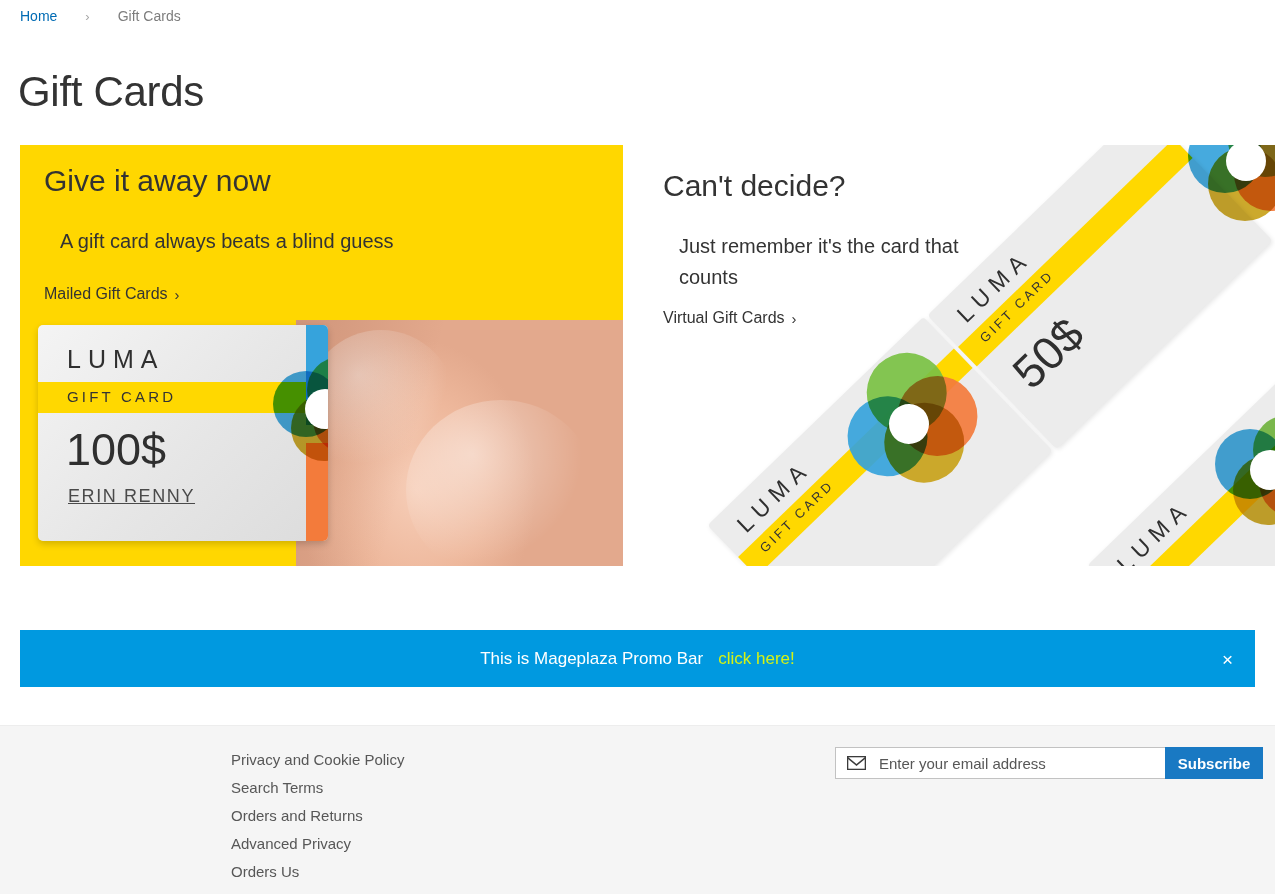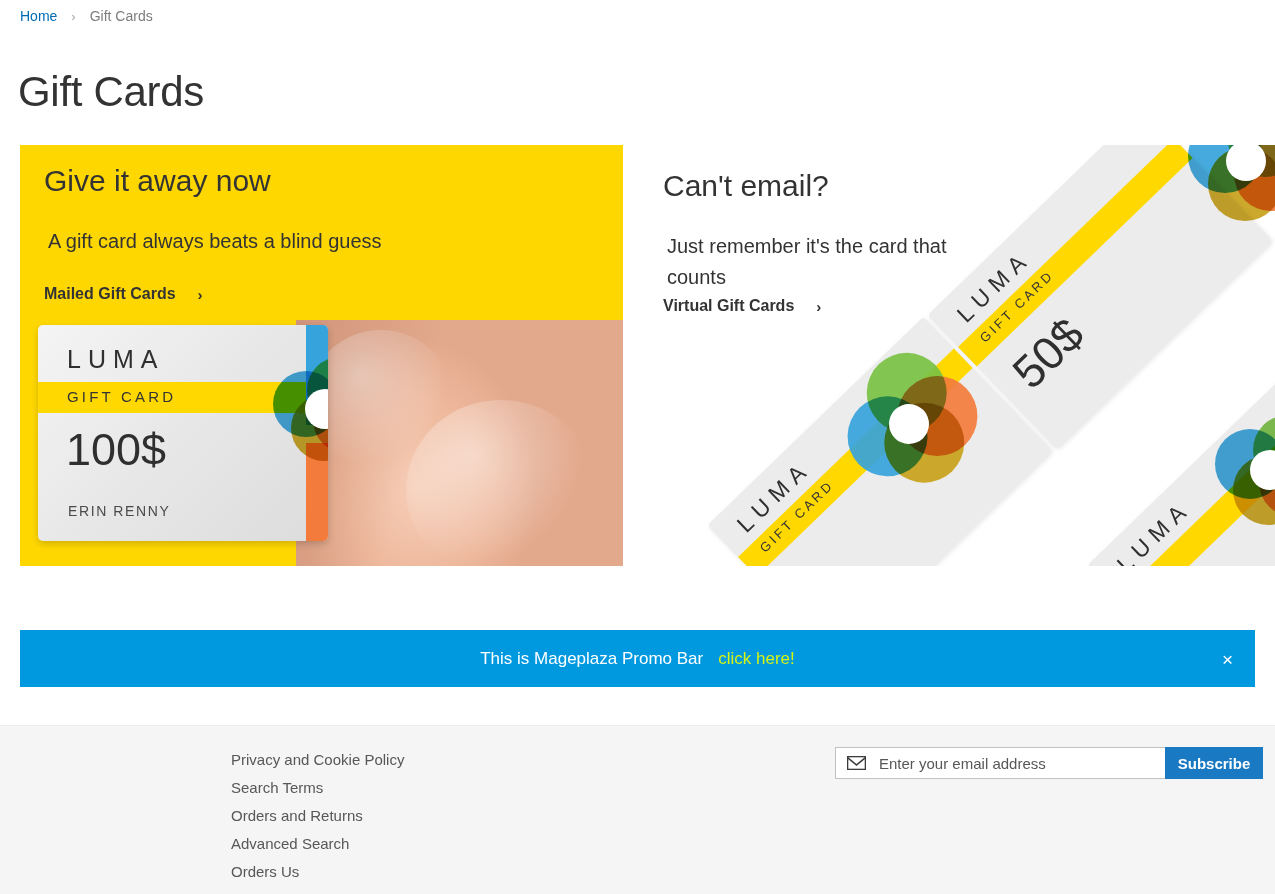--- a/index.html
+++ b/index.html
@@ -9,21 +9,21 @@
     background: #ffffff;
     font-family: "Liberation Sans", sans-serif;
     -webkit-font-smoothing: antialiased;
   }
   .page { position: relative; width: 1275px; height: 894px; overflow: hidden; background:#fff; }
 
   
   .breadcrumb {
     position: absolute; left: 20px; top: 8px;
     font-size: 14px; color: #777777;
-    display: flex; align-items: center; gap: 0;
+    display: flex; align-items: center; gap: 14px;
   }
   .breadcrumb .crumb-link { color: #006bb4; text-decoration: none; cursor: pointer; }
   .breadcrumb .crumb-sep { color: #a6a6a6; margin: 0 14px; font-size: 13px; }
   .breadcrumb .crumb-current { color: #7d7d7d; }
 
   
   .page-title {
     position: absolute; left: 18px; top: 38px;
     font-size: 42px; font-weight: 300; color: #333333;
     letter-spacing: -0.3px; line-height: 52px;
@@ -42,25 +42,25 @@
     width: 635px; height: 421px;
     background: #ffffff; overflow: hidden;
   }
 
   .blk-title {
     font-size: 30px; font-weight: 300; color: #333333;
     line-height: 36px; margin: 0;
   }
   .blk-sub {
     font-size: 20px; font-weight: 300; color: #333333;
-    line-height: 31px; margin: 4px;
+    line-height: 31px; margin: 16px;
   }
   .blk-link {
     font-size: 16px; color: #333333; text-decoration: none;
-    display: inline-flex; align-items: center; gap: 22px; cursor: pointer; font-weight: bold;
+    display: inline-flex; align-items: center; gap: 7px; cursor: pointer;
   }
   .blk-link .chev { font-size: 15px; color: #333; line-height: 1; }
 
   .left-copy { position: absolute; left: 24px; top: 18px; width: 560px; z-index: 4; }
   .left-copy .blk-sub { margin-top: 27px; }
   .left-copy .blk-link-wrap { margin-top: 28px; }
 
   .right-copy { position: absolute; left: 23px; top: 23px; width: 360px; z-index: 4; }
   .right-copy .blk-sub { margin-top: 27px; width: 330px; }
   .right-copy .blk-link-wrap { }
@@ -82,22 +82,22 @@
   }
   .gc-gift {
     position: absolute; left: 29px; top: 63px;
     font-size: 15px; letter-spacing: 3.2px; color: #333; font-weight: 400;
   }
   .gc-amount {
     position: absolute; left: 28px; top: 99px;
     font-size: 45px; color: #2f2f2f; font-weight: 400; letter-spacing: 0px;
   }
   .gc-name {
-    position: absolute; left: 30px; top: 178px;
-    font-size: 14px; letter-spacing: 1.6px; color: #4a4a4a;
+    position: absolute; left: 30px; top: 161px;
+    font-size: 18px; letter-spacing: 1.6px; color: #4a4a4a; text-decoration: underline;
   }
   
   .gc-bar-blue  { position:absolute; left:268px; top:-6px;  width:38px; height:106px; background:#36a3dc; }
   .gc-bar-orange{ position:absolute; left:268px; top:118px; width:38px; height:135px; background:#f37b3b; }
   .ring {
     position: absolute; width: 104px; height: 104px; border-radius: 50%;
   }
   .ring::after {
     content:""; position:absolute; left:50%; top:50%; transform:translate(-50%,-50%);
     width:40px; height:40px; border-radius:50%; background:#ffffff;
@@ -281,21 +281,21 @@
             <div class="lobe lobe-blue" style="width:70px;height:70px;left:0;top:14px;"></div>
             <div class="lobe lobe-green" style="width:70px;height:70px;left:38px;top:0;"></div>
             <div class="lobe lobe-olive" style="width:70px;height:70px;left:18px;top:40px;"></div>
             <div class="lobe lobe-orange" style="width:70px;height:70px;left:44px;top:32px;"></div>
           </div>
 
         </div>
       </div>
 
       <div class="right-copy">
-        <h2 class="blk-title">Can't email?</h2>
+        <h2 class="blk-title">Can't decide?</h2>
         <p class="blk-sub">Just remember it's the card that counts</p>
         <div class="blk-link-wrap">
           <a class="blk-link">
             <span>Virtual Gift Cards</span>
             <span class="chev">›</span>
           </a>
         </div>
       </div>
     </div>
   </section>
@@ -304,21 +304,21 @@
     <span class="promo-text">This is Mageplaza Promo Bar</span>
     <a class="promo-link" style="color: rgb(212, 242, 20);">click here!</a>
     <button class="promo-close">×</button>
   </div>
 
   <footer class="footer">
     <div class="footer-col-b">
       <a class="footer-link">Privacy and Cookie Policy</a>
       <a class="footer-link">Search Terms</a>
       <a class="footer-link">Orders and Returns</a>
-      <a class="footer-link">Advanced Search</a>
+      <a class="footer-link">Advanced Privacy</a>
       <a class="footer-link">Orders Us</a>
     </div>
   </footer>
 
   <div class="newsletter">
     <div class="nl-field">
       <span class="nl-icon">
         <svg width="19" height="14" viewBox="0 0 19 14" aria-hidden="true">
           <rect x="0.5" y="0.5" width="18" height="13" fill="#ffffff" stroke="#3b3b3b" stroke-width="1.6"></rect>
           <path d="M1 1 L9.5 8 L18 1 L18 3 L9.5 10 L1 3 Z" fill="#3b3b3b"></path>

